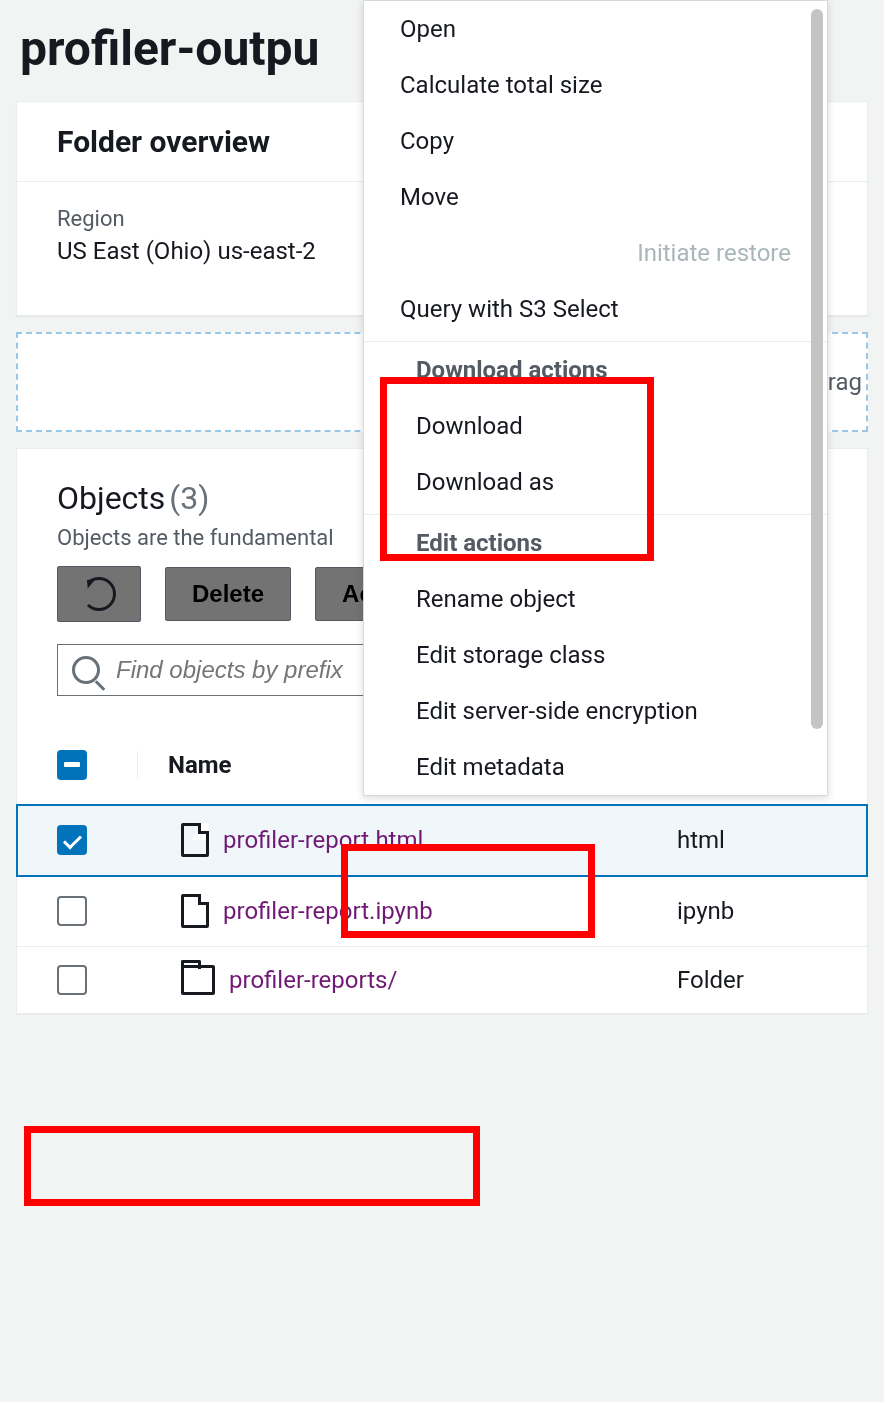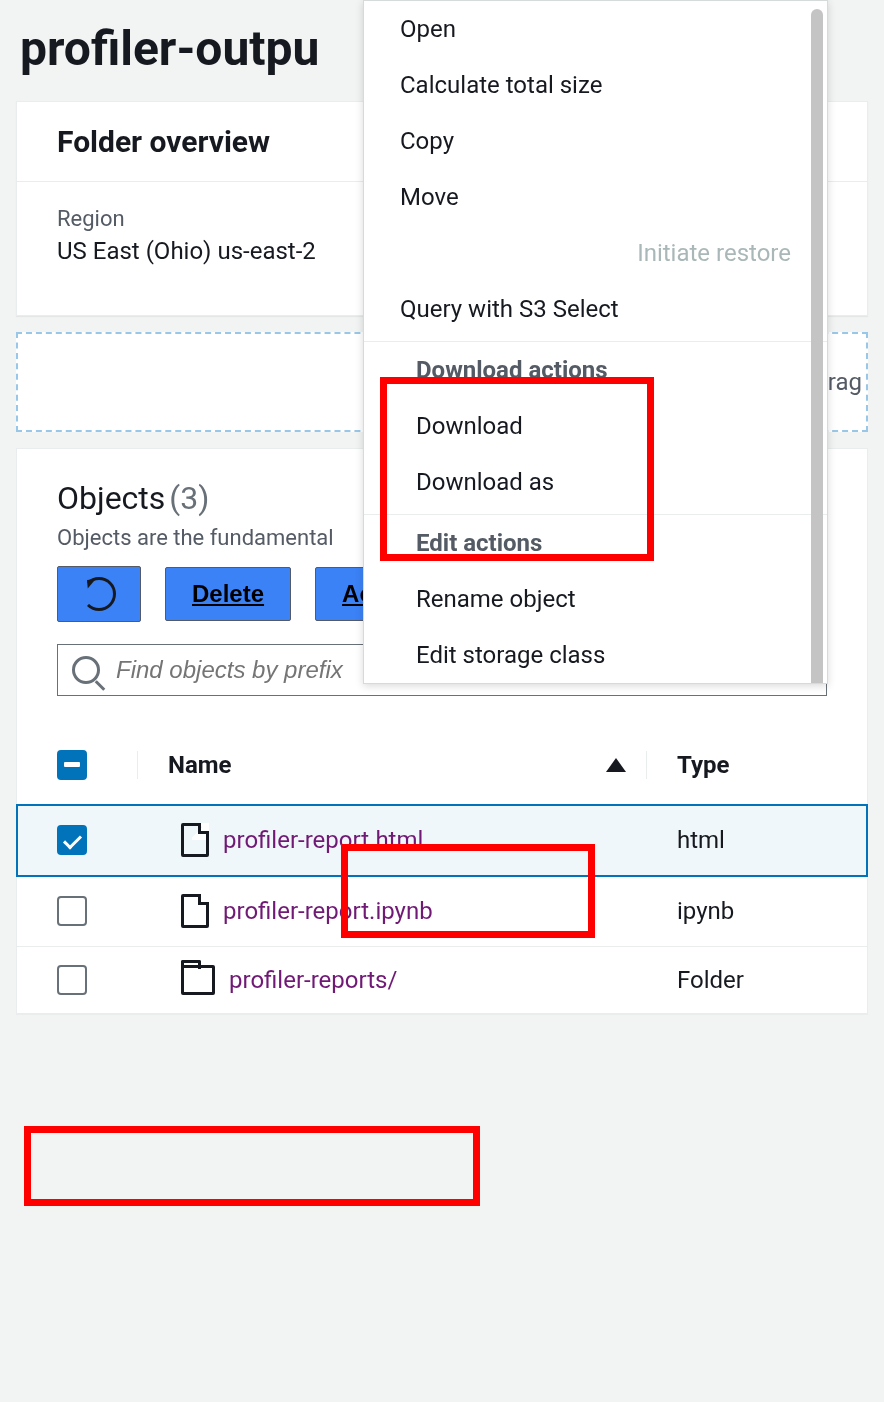--- a/index.html
+++ b/index.html
@@ -86,30 +86,29 @@
   }
   .toolbar {
     display: flex;
     gap: 24px;
     padding: 0 40px;
     margin-bottom: 22px;
     align-items: center;
   }
   .btn {
     border: 1px solid #545b64;
-    background: #3b82f6;
+    background: #737373;
     font-size: 24px;
     font-weight: 700;
     padding: 12px 26px;
     cursor: pointer;
     display: flex;
     align-items: center;
     gap: 16px;
     border-radius: 2px;
-    text-decoration: underline;
   }
   .btn.icon-only {
     padding: 10px 24px;
   }
   .btn .triangle-up {
     width: 0; height: 0;
     border-left: 10px solid transparent;
     border-right: 10px solid transparent;
     border-bottom: 14px solid #16191f;
   }
@@ -418,18 +417,20 @@
   <div class="section-header">Download actions</div>
   <div class="section-items">
     <div class="item">Download</div>
     <div class="item">Download as</div>
   </div>
 
   <div class="section-header">Edit actions</div>
   <div class="section-items">
     <div class="item">Rename object</div>
     <div class="item">Edit storage class</div>
+    <div class="item">Edit server-side encryption</div>
+    <div class="item">Edit metadata</div>
   </div>
 </div>
 
 <div class="hl-red" style="top:377px; left:380px; width:260px; height:170px;"></div>
 <div class="hl-red" style="top:844px; left:341px; width:240px; height:80px;"></div>
 <div class="hl-red" style="top:1126px; left:24px; width:442px; height:66px;"></div>
 
 </body></html>

